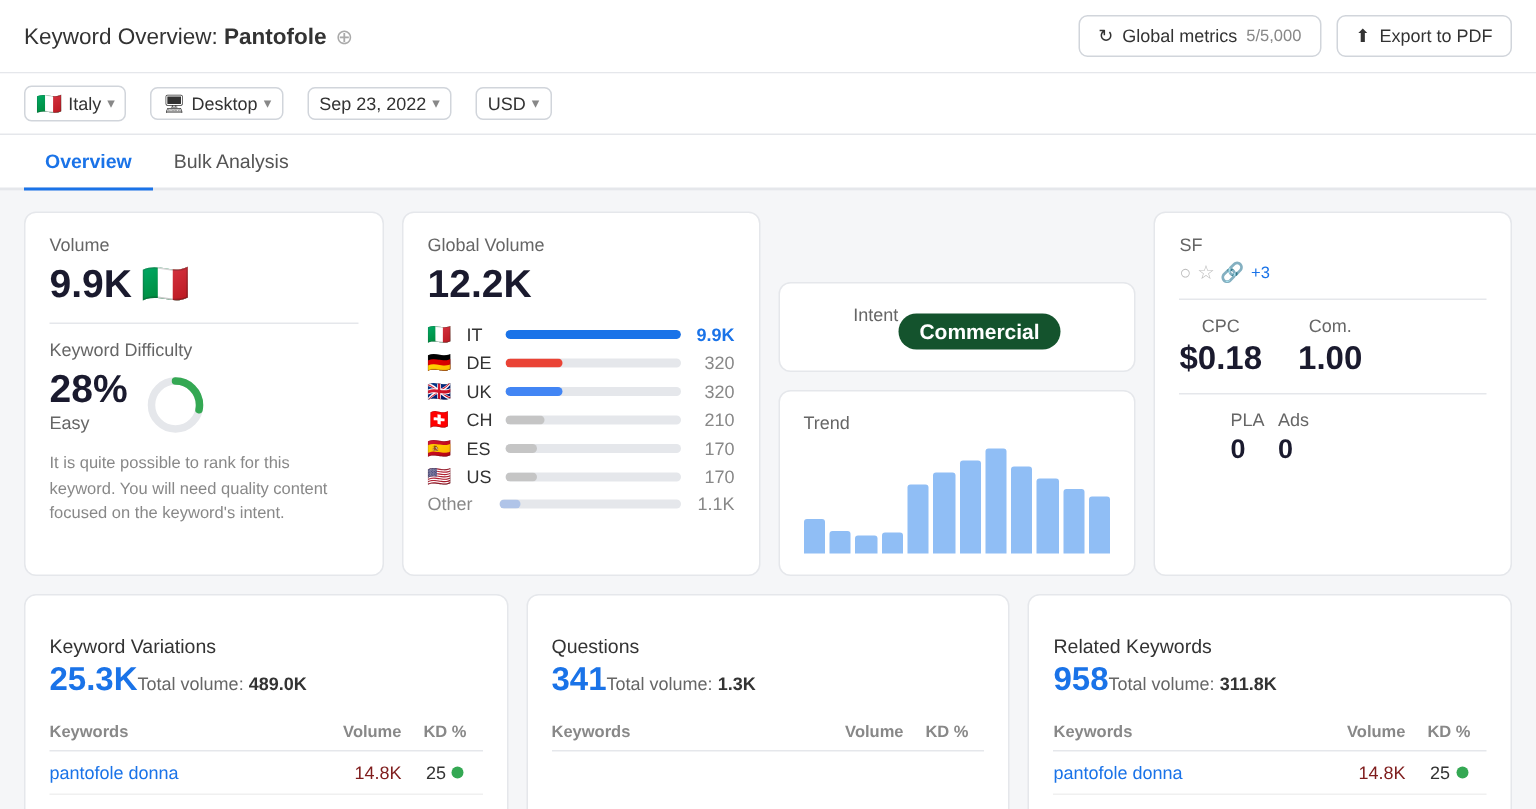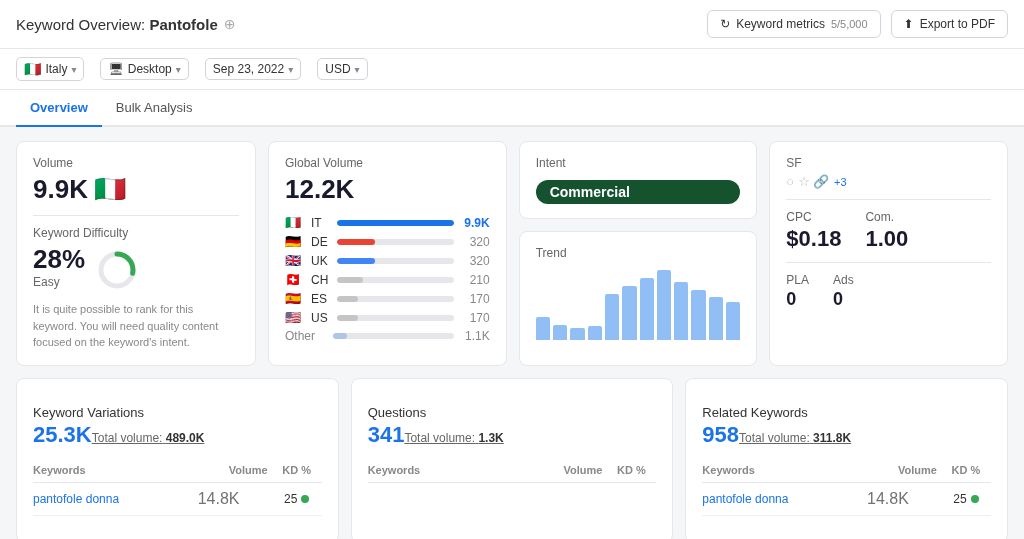--- a/index.html
+++ b/index.html
@@ -51,76 +51,76 @@
     .bar-fill { height: 100%; border-radius: 3px; }
     .bar-it { background: #1a73e8; }
     .bar-de { background: #ea4335; }
     .bar-uk { background: #4285f4; }
     .country-num { font-size: 12px; color: #1a73e8; font-weight: 600; width: 30px; text-align: right; }
     .country-num-gray { color: #888; font-weight: 400; }
     .other-row { display: flex; align-items: center; gap: 6px; margin: 4px 0; }
     .other-label { font-size: 12px; color: #888; width: 42px; }
     
     
-    .intent-card { display: flex; flex-direction: column; justify-content: center; }
+    .intent-card { display: flex; flex-direction: row; justify-content: center; margin-top: 47px; }
     .intent-badge { display: inline-block; background: #14532d; color: #fff; border-radius: 14px; padding: 4px 14px; font-size: 14px; font-weight: 600; margin-top: 6px; }
     
     
     .results-card .top-row { display: flex; gap: 24px; border-bottom: 1px solid #e5e7eb; padding-bottom: 10px; margin-bottom: 10px; }
     .results-col .col-label { font-size: 12px; color: #666; margin-bottom: 2px; }
     .results-col .col-value { font-size: 26px; font-weight: 700; }
     .sf-icons { display: flex; align-items: center; gap: 4px; margin-top: 4px; font-size: 11px; color: #888; }
     .sf-icon { font-size: 13px; color: #bbb; }
     .sf-plus { color: #1a73e8; font-size: 11px; }
     
-    .cpc-row { display: flex; gap: 24px; border-bottom: 1px solid #e5e7eb; padding-bottom: 10px; margin-bottom: 10px; }
-    .pla-row { display: flex; gap: 24px; }
+    .cpc-row { display: flex; gap: 24px; border-bottom: 1px solid #e5e7eb; padding-bottom: 10px; margin-bottom: 10px; text-align: center; }
+    .pla-row { display: flex; gap: 9px; margin-left: 34px; }
     .metric-col .col-label { font-size: 12px; color: #666; margin-bottom: 2px; }
     .metric-col .col-value { font-size: 22px; font-weight: 700; }
     
     
     .trend-bars { display: flex; align-items: flex-end; gap: 3px; height: 70px; margin-top: 10px; }
     .t-bar { background: #90bef5; border-radius: 2px 2px 0 0; flex: 1; min-width: 8px; }
     
     
     .bottom-row { display: grid; grid-template-columns: 1fr 1fr 1fr; gap: 12px; }
     .bottom-card { background: #fff; border-radius: 8px; padding: 26px 16px; border: 1px solid #e5e7eb; }
     .bottom-title { font-size: 13px; color: #333; margin-bottom: 2px; font-weight: 400; }
     .bottom-stat { display: flex; align-items: baseline; gap: 0; margin-bottom: 10px; }
     .bottom-big { font-size: 22px; font-weight: 700; color: #1a73e8; }
-    .bottom-sub { font-size: 12px; color: #666; text-decoration: underline; }
+    .bottom-sub { font-size: 12px; color: #666; }
     .bottom-sub strong { color: #333; }
     
     .table-header { display: grid; grid-template-columns: 1fr 70px 50px; gap: 4px; padding: 6px 0; border-bottom: 1px solid #e5e7eb; }
     .th { font-size: 11px; color: #888; font-weight: 600; }
     .th:last-child { text-align: center; }
     .th:nth-child(2) { text-align: right; }
     
     .table-row-data { display: grid; grid-template-columns: 1fr 70px 50px; gap: 4px; padding: 7px 0; border-bottom: 1px solid #f0f0f0; align-items: center; }
     .td-link { color: #1a73e8; font-size: 12px; text-decoration: none; cursor: pointer; }
-    .td-num { font-size: 16px; color: #737373; }
+    .td-num { font-size: 12px; color: #7f1d1d; text-align: right; }
     .td-kd { display: flex; align-items: center; justify-content: center; gap: 4px; }
     .td-kd-num { font-size: 12px; color: #333; }
     .dot-green { width: 8px; height: 8px; border-radius: 50%; background: #34a853; display: inline-block; }
   </style>
 </head>
 <body>
 
 <div class="header">
   <div class="header-left">
     <span class="header-title">
       <span>Keyword Overview:</span>
       <strong>Pantofole</strong>
     </span>
     <span class="plus-icon">⊕</span>
   </div>
   <div class="header-right">
     <button class="btn">
       <span>↻</span>
-      <span>Keyword metrics</span>
+      <span>Global metrics</span>
       <span class="metrics-count">5/5,000</span>
     </button>
     <button class="btn">
       <span>⬆</span>
       <span>Export to PDF</span>
     </button>
   </div>
 </div>
 
 <div class="filters">

